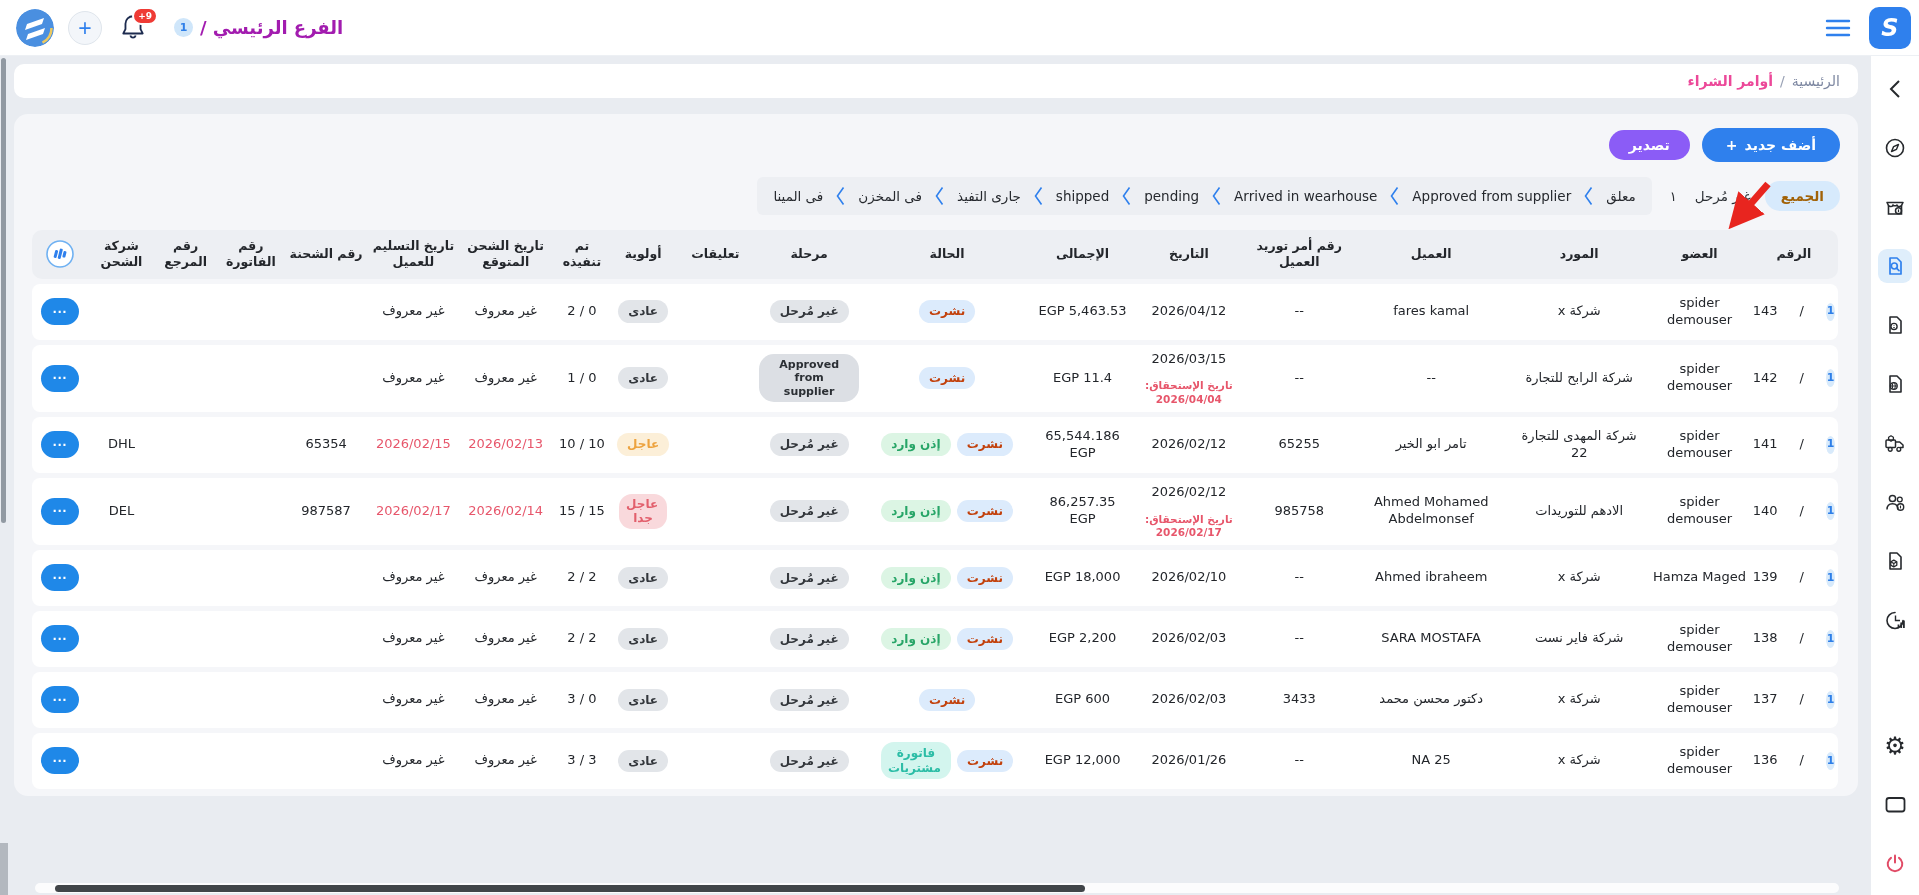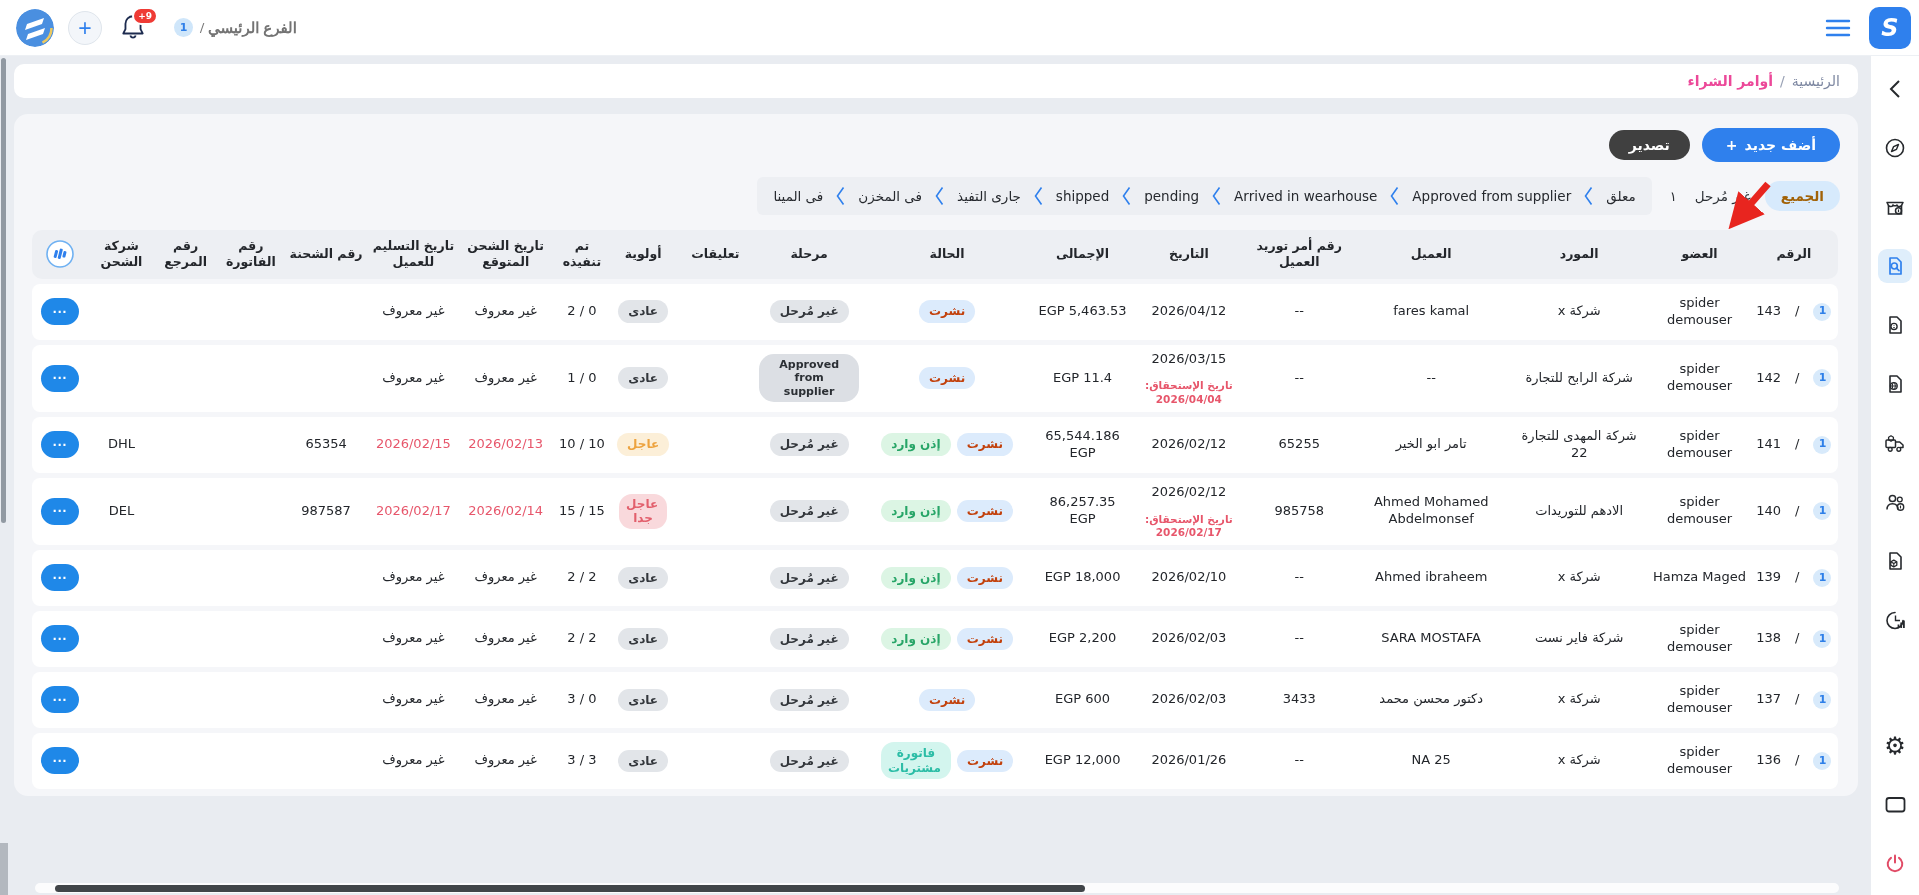--- a/index.html
+++ b/index.html
@@ -16,21 +16,21 @@
   .tb-left{display:flex;align-items:center;gap:14px;}
   .brand-circle{width:38px;height:38px;border-radius:50%;}
   .plus-btn{width:34px;height:34px;border-radius:50%;background:#f3f6fa;border:1px solid #dfe5ec;
     color:#2f80ed;font-size:23px;line-height:30px;text-align:center;cursor:pointer;font-weight:400;}
   .bell-wrap{position:relative;width:30px;height:30px;margin-left:4px;}
   .bell-badge{position:absolute;top:-6px;right:-8px;background:#ef3b35;color:#fff;font-size:9px;
     font-weight:bold;border-radius:9px;padding:2px 4px;border:2px solid #fff;}
   .branch{display:flex;align-items:center;gap:7px;margin-left:10px;}
   .branch-badge{width:19px;height:19px;border-radius:50%;background:#cfe6fa;color:#2e7fe8;
     font-size:11px;font-weight:bold;display:flex;align-items:center;justify-content:center;}
-  .branch-name{direction:rtl;font-weight:bold;font-size:15px;color:#737373;font-family:Liberation Serif, serif;}
+  .branch-name{direction:rtl;font-weight:bold;font-size:18px;color:#a21caf;}
   .tb-right{margin-left:auto;display:flex;align-items:center;gap:18px;}
   .applogo{width:42px;height:42px;border-radius:10px;background:#2f80ed;display:flex;
     align-items:center;justify-content:center;color:#fff;font-style:italic;font-weight:bold;font-size:24px;}
   
   .sidebar{position:absolute;right:0;top:56px;width:48px;height:839px;background:#fff;z-index:4;
     display:flex;flex-direction:column;align-items:center;padding:16px 0 14px;gap:25px;}
   .side-item{width:34px;height:34px;display:flex;align-items:center;justify-content:center;cursor:pointer;}
   .side-item.active{background:#dfeefb;border-radius:9px;}
   .gear-glyph{font-size:24px;color:#26292d;line-height:1;}
   .mt-auto{margin-top:auto;}
@@ -50,21 +50,21 @@
   .card-search{margin-top:28px;height:64px;background:#fff;border-radius:14px;
     box-shadow:0 3px 8px rgba(25,39,70,.07);display:flex;align-items:center;padding:0 22px;
     direction:rtl;gap:10px;cursor:pointer;}
   .search-label{font-size:15px;color:#3a3f45;}
   .panel{margin-top:16px;background:#f5f6f9;border-radius:14px;height:682px;padding:10px 18px;position:relative;}
   
   .actions-row{direction:rtl;display:flex;align-items:center;gap:12px;height:42px;}
   .btn{border:none;border-radius:20px;color:#fff;font-size:14px;font-weight:bold;cursor:pointer;
     font-family:"DejaVu Sans",sans-serif;display:flex;align-items:center;gap:7px;}
   .btn-add{background:#2f80ed;padding:9px 24px;}
-  .btn-export{background:#404040;padding:7px 20px;}
+  .btn-export{background:#8b5cf6;padding:7px 20px;}
   
   .tabs-row{direction:rtl;display:flex;align-items:center;gap:14px;margin-top:11px;height:38px;font-size:13.5px;}
   .tab-all{background:#d7eafc;color:#a16207;font-weight:bold;border-radius:17px;padding:7px 16px;cursor:pointer;}
   .tab-unposted{color:#2b2f34;cursor:pointer;}
   .tab-count{color:#2b2f34;font-size:13px;margin:0 4px;}
   .tabs-strip{background:#edeff3;border-radius:6px;height:38px;display:flex;align-items:center;
     padding:0 16px;gap:13px;direction:rtl;}
   .tab-item{color:#26292e;cursor:pointer;white-space:nowrap;}
   .tab-chev{display:flex;align-items:center;}
   
@@ -75,21 +75,21 @@
   thead th:first-child{border-top-right-radius:10px;border-bottom-right-radius:10px;}
   thead th:last-child{border-top-left-radius:10px;border-bottom-left-radius:10px;}
   tbody td{background:#fff;font-size:13px;color:#23262b;padding:6px 3px;text-align:center;
     vertical-align:middle;height:56px;line-height:1.3;}
   tbody td:first-child{border-top-right-radius:8px;border-bottom-right-radius:8px;}
   tbody td:last-child{border-top-left-radius:8px;border-bottom-left-radius:8px;}
   .c0{width:88px;}.c1{width:100px;}.c2{width:140px;}.c3{width:155px;}.c4{width:108px;}
   .c5{width:112px;}.c6{width:100px;}.c7{width:170px;}.c8{width:105px;}.c9{width:82px;}
   .c10{width:62px;}.c11{width:60px;}.c12{width:92px;}.c13{width:92px;}.c14{width:82px;}
   .c15{width:68px;}.c16{width:62px;}.c17{width:66px;}.c18{width:56px;}
-  .num-cell{direction:ltr;display:flex;align-items:center;justify-content:center;gap:14px;}
+  .num-cell{direction:ltr;display:flex;align-items:center;justify-content:center;gap:22px;}
   .num-badge{width:18px;height:18px;border-radius:50%;background:#d8eafb;color:#2e7fe8;
     font-size:11px;font-weight:bold;display:inline-flex;align-items:center;justify-content:center;}
   .ltr{direction:ltr;unicode-bidi:isolate;}
   .total-cell{direction:ltr;white-space:pre-line;}
   .pills{display:flex;align-items:center;justify-content:center;gap:6px;direction:rtl;}
   .pill{display:inline-block;padding:4px 10px;border-radius:13px;font-size:12px;font-weight:bold;line-height:1.2;}
   .pill-blue{background:#dcebfc;color:#c2410c;}
   .pill-green{background:#dcf5e4;color:#27a567;}
   .pill-teal{background:#d3f5ee;color:#2cbda6;max-width:70px;}
   .pill-gray{background:#e2e5e9;color:#33373c;}

